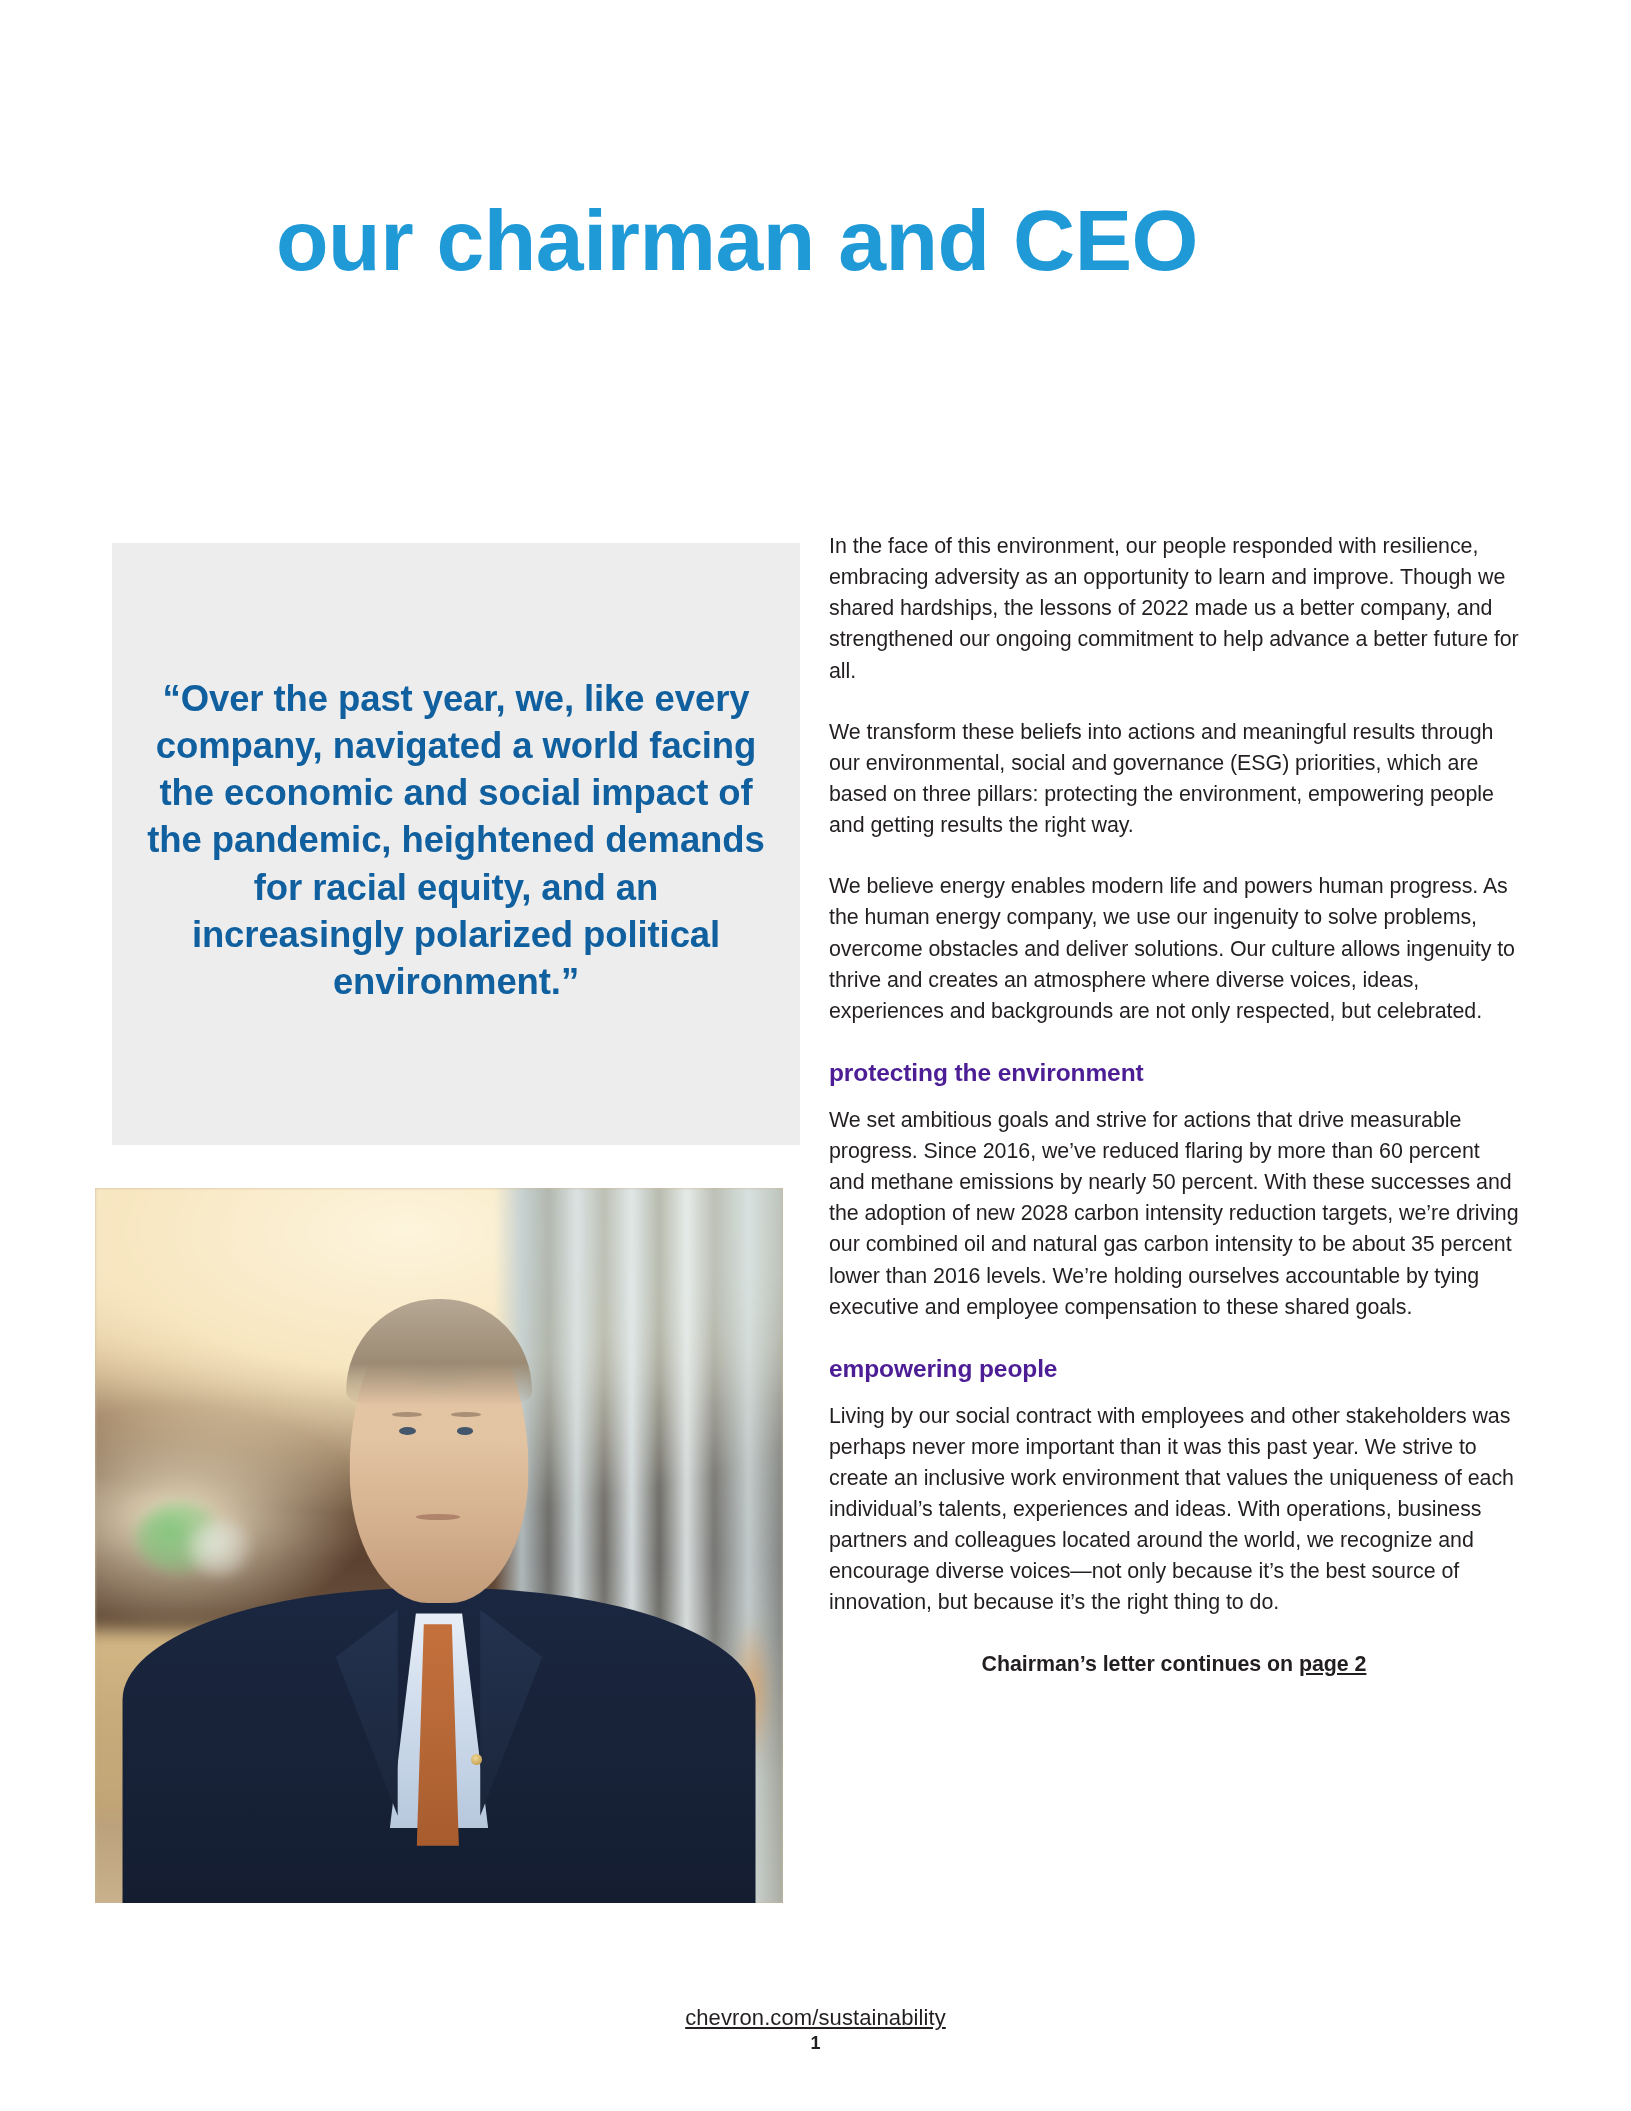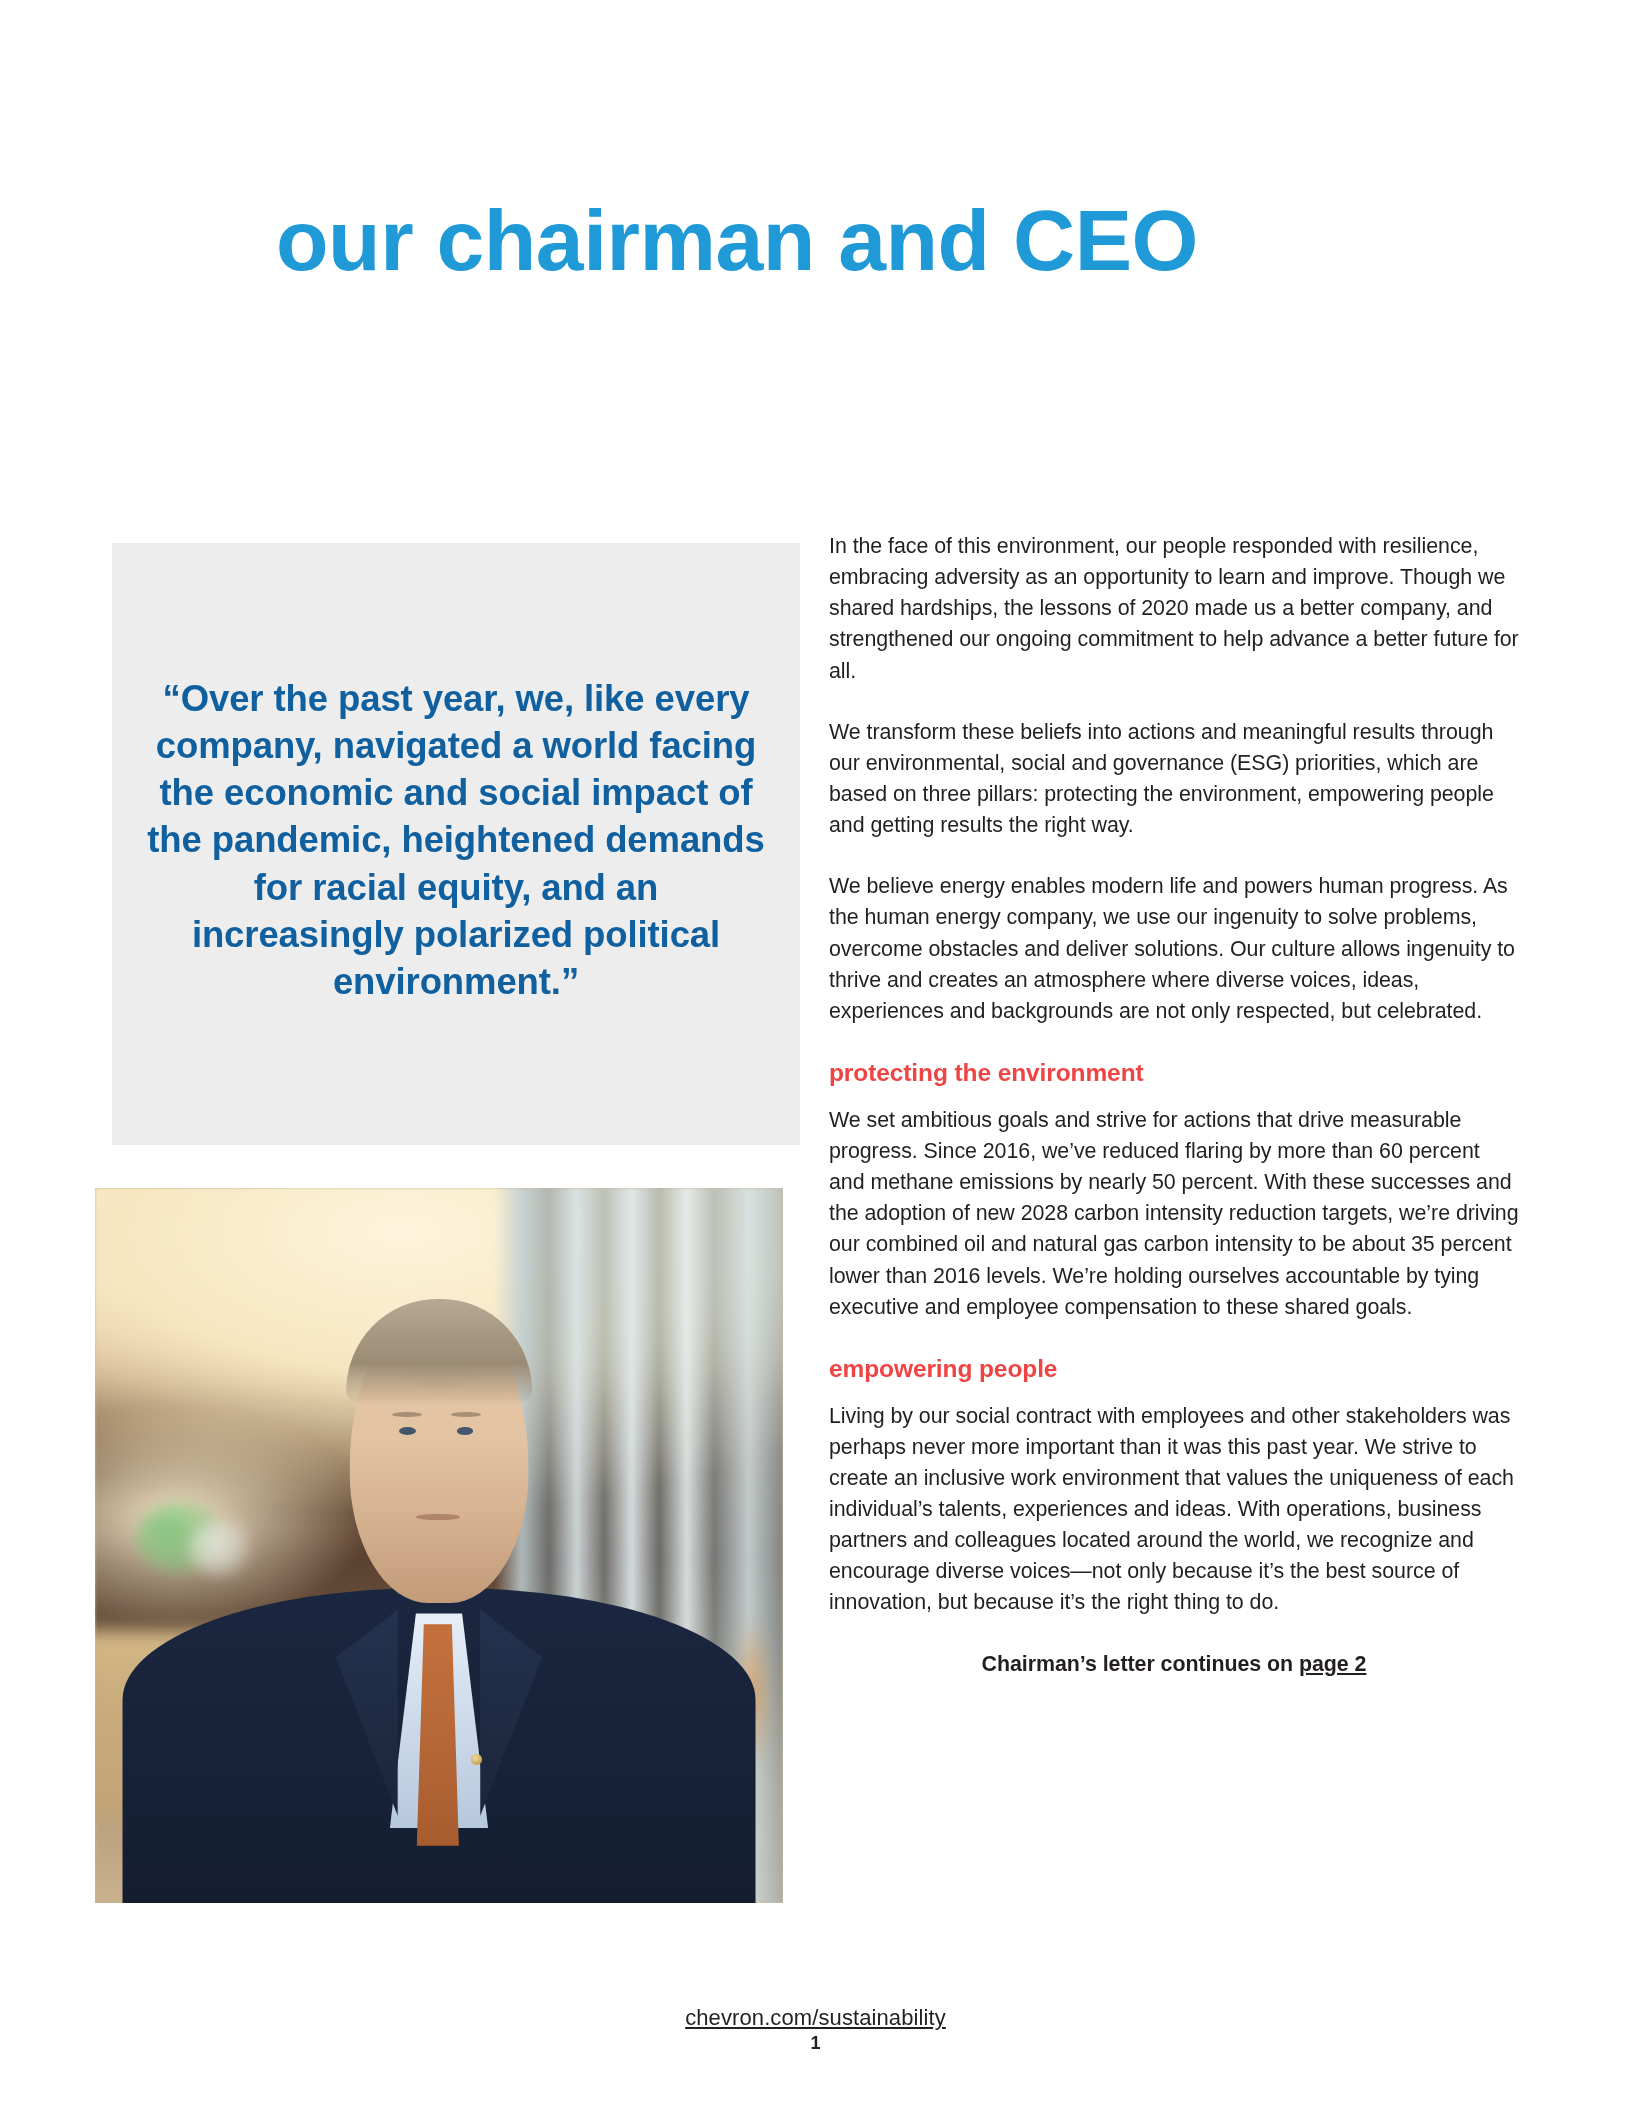--- a/index.html
+++ b/index.html
@@ -258,21 +258,21 @@
   .content p {
     margin: 0 0 30px 0;
     color: #231f20;
     font-family: "Liberation Sans", sans-serif;
     font-size: 21.4px;
     line-height: 1.455;
     letter-spacing: -0.05px;
   }
   .content h2 {
     margin: 12px 0 16px 0;
-    color: #ef4444;
+    color: #4c1d95;
     font-family: "Liberation Sans", sans-serif;
     font-weight: bold;
     font-size: 24.5px;
     line-height: 1.3;
     letter-spacing: -0.1px;
   }
   .continues {
     margin: 22px 0 0 0;
     text-align: center;
     color: #10609f;
@@ -339,21 +339,21 @@
     <div class="hair"></div>
     <div class="brow l"></div>
     <div class="brow r"></div>
     <div class="eye l"></div>
     <div class="eye r"></div>
     <div class="mouth"></div>
     <div class="pin"></div>
   </div>
 
   <div class="content">
-    <p>In the face of this environment, our people responded with resilience, embracing adversity as an opportunity to learn and improve. Though we shared hardships, the lessons of 2020 made us a better company, and strengthened our ongoing commitment to help advance a better future for all.</p>
+    <p>In the face of this environment, our people responded with resilience, embracing adversity as an opportunity to learn and improve. Though we shared hardships, the lessons of 2022 made us a better company, and strengthened our ongoing commitment to help advance a better future for all.</p>
     <p>We transform these beliefs into actions and meaningful results through our environmental, social and governance (ESG) priorities, which are based on three pillars: protecting the environment, empowering people and getting results the right way.</p>
     <p>We believe energy enables modern life and powers human progress. As the human energy company, we use our ingenuity to solve problems, overcome obstacles and deliver solutions. Our culture allows ingenuity to thrive and creates an atmosphere where diverse voices, ideas, experiences and backgrounds are not only respected, but celebrated.</p>
 
     <h2>protecting the environment</h2>
     <p>We set ambitious goals and strive for actions that drive measurable progress. Since 2016, we’ve reduced flaring by more than 60 percent and methane emissions by nearly 50 percent. With these successes and the adoption of new 2028 carbon intensity reduction targets, we’re driving our combined oil and natural gas carbon intensity to be about 35 percent lower than 2016 levels. We’re holding ourselves accountable by tying executive and employee compensation to these shared goals.</p>
 
     <h2>empowering people</h2>
     <p>Living by our social contract with employees and other stakeholders was perhaps never more important than it was this past year. We strive to create an inclusive work environment that values the uniqueness of each individual’s talents, experiences and ideas. With operations, business partners and colleagues located around the world, we recognize and encourage diverse voices—not only because it’s the best source of innovation, but because it’s the right thing to do.</p>
 
     <p class="continues"><span>Chairman’s letter continues on </span><span class="pagelink">page 2</span></p>

